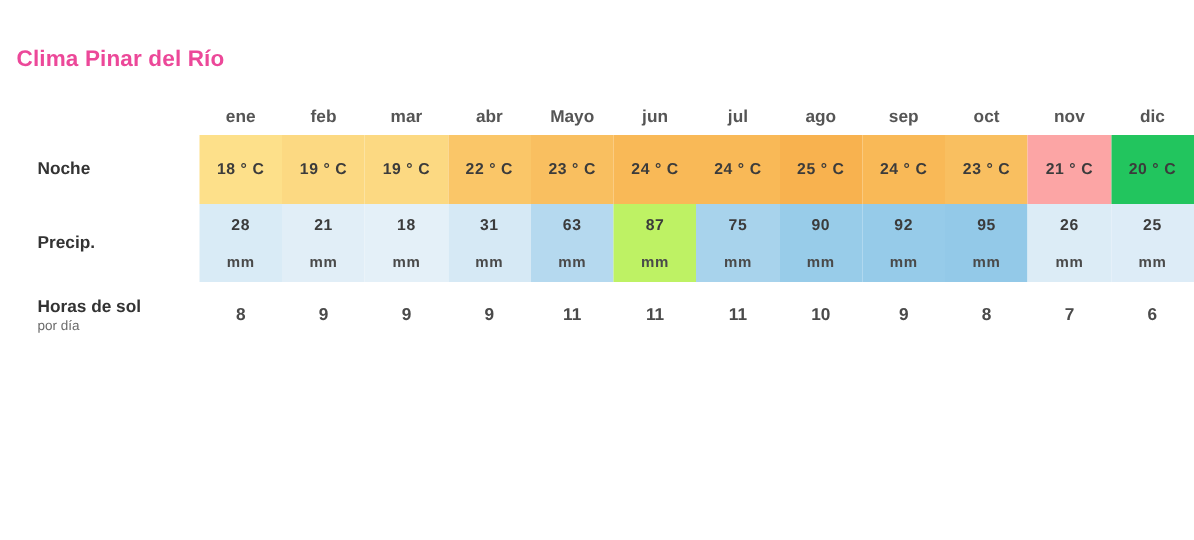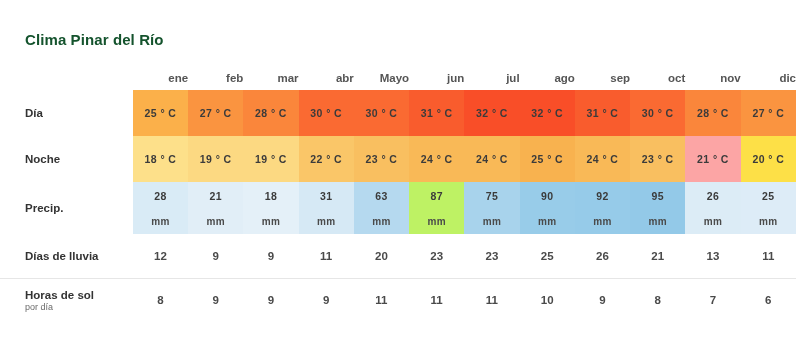--- a/index.html
+++ b/index.html
@@ -15,25 +15,25 @@
 
   .page {
     position: relative;
     width: 796px;
     height: 360px;
     background: #ffffff;
   }
 
   .title {
     position: absolute;
-    left: 25px;
+    left: 11px;
     top: 31px;
     font-size: 15px;
     font-weight: bold;
-    color: #14532d;
+    color: #ec4899;
     letter-spacing: 0.1px;
     white-space: nowrap;
   }
 
   .climate-table {
     position: absolute;
     left: 0px;
     top: 66px;
     width: 796px;
     border-collapse: collapse;
@@ -42,21 +42,21 @@
 
   .climate-table col.label-col { width: 131px; }
   .climate-table col.month-col { width: 54.5px; }
 
   
   .month-head {
     height: 24px;
     font-size: 11.5px;
     font-weight: bold;
     color: #555555;
-    text-align: right;
+    text-align: center;
     vertical-align: middle;
     padding: 0;
     background: #ffffff;
   }
   .corner-head {
     background: #ffffff;
     padding: 0;
   }
 
   
@@ -154,83 +154,53 @@
         <th class="month-head">ago</th>
         <th class="month-head">sep</th>
         <th class="month-head">oct</th>
         <th class="month-head">nov</th>
         <th class="month-head">dic</th>
       </tr>
     </thead>
 
     <tbody>
 
-      <tr class="temp-row">
-        <td class="row-label">Día</td>
-        <td class="cell" style="background-color: rgb(251, 176, 74);">25 ° C</td>
-        <td class="cell" style="background-color: rgb(250, 148, 64);">27 ° C</td>
-        <td class="cell" style="background-color: rgb(250, 134, 59);">28 ° C</td>
-        <td class="cell" style="background-color: rgb(250, 106, 50);">30 ° C</td>
-        <td class="cell" style="background-color: rgb(250, 106, 50);">30 ° C</td>
-        <td class="cell" style="background-color: rgb(249, 92, 45);">31 ° C</td>
-        <td class="cell" style="background-color: rgb(249, 78, 40);">32 ° C</td>
-        <td class="cell" style="background-color: rgb(249, 78, 40);">32 ° C</td>
-        <td class="cell" style="background-color: rgb(249, 92, 45);">31 ° C</td>
-        <td class="cell" style="background-color: rgb(250, 106, 50);">30 ° C</td>
-        <td class="cell" style="background-color: rgb(250, 134, 59);">28 ° C</td>
-        <td class="cell" style="background-color: rgb(250, 148, 64);">27 ° C</td>
-      </tr>
 
       <tr class="temp-row">
         <td class="row-label">Noche</td>
         <td class="cell" style="background-color: rgb(253, 224, 138);">18 ° C</td>
         <td class="cell" style="background-color: rgb(252, 217, 130);">19 ° C</td>
         <td class="cell" style="background-color: rgb(252, 217, 130);">19 ° C</td>
         <td class="cell" style="background-color: rgb(250, 198, 104); margin-left: 39px;">22 ° C</td>
         <td class="cell" style="background-color: rgb(249, 191, 96);">23 ° C</td>
         <td class="cell" style="background-color: rgb(249, 185, 87);">24 ° C</td>
         <td class="cell" style="background-color: rgb(249, 185, 87);">24 ° C</td>
         <td class="cell" style="background-color: rgb(248, 178, 79);">25 ° C</td>
         <td class="cell" style="background-color: rgb(249, 185, 87);">24 ° C</td>
         <td class="cell" style="background-color: rgb(249, 191, 96);">23 ° C</td>
         <td class="cell" style="background-color: #fca5a5;">21 ° C</td>
-        <td class="cell" style="background-color: #fde047;">20 ° C</td>
+        <td class="cell" style="background-color: #22c55e;">20 ° C</td>
       </tr>
 
       <tr class="precip-row">
         <td class="row-label">Precip.</td>
         <td class="cell" style="background-color: rgb(217, 235, 246);"><span>28</span><span class="unit">mm</span></td>
         <td class="cell" style="background-color: rgb(225, 238, 247);"><span>21</span><span class="unit">mm</span></td>
         <td class="cell" style="background-color: rgb(228, 240, 248);"><span>18</span><span class="unit">mm</span></td>
         <td class="cell" style="background-color: rgb(214, 233, 245);"><span>31</span><span class="unit">mm</span></td>
         <td class="cell" style="background-color: rgb(181, 217, 239);"><span>63</span><span class="unit">mm</span></td>
         <td class="cell" style="background-color: #bef264;"><span>87</span><span class="unit">mm</span></td>
         <td class="cell" style="background-color: rgb(168, 211, 236);"><span>75</span><span class="unit">mm</span></td>
         <td class="cell" style="background-color: rgb(152, 204, 233);"><span>90</span><span class="unit">mm</span></td>
         <td class="cell" style="background-color: rgb(150, 203, 233);"><span>92</span><span class="unit">mm</span></td>
         <td class="cell" style="background-color: rgb(147, 201, 232);"><span>95</span><span class="unit">mm</span></td>
         <td class="cell" style="background-color: rgb(220, 236, 246);"><span>26</span><span class="unit">mm</span></td>
         <td class="cell" style="background-color: rgb(221, 236, 247);"><span>25</span><span class="unit">mm</span></td>
       </tr>
 
-      <tr class="plain-row">
-        <td class="row-label">Días de lluvia</td>
-        <td class="plain-cell">12</td>
-        <td class="plain-cell">9</td>
-        <td class="plain-cell">9</td>
-        <td class="plain-cell">11</td>
-        <td class="plain-cell">20</td>
-        <td class="plain-cell">23</td>
-        <td class="plain-cell">23</td>
-        <td class="plain-cell">25</td>
-        <td class="plain-cell">26</td>
-        <td class="plain-cell">21</td>
-        <td class="plain-cell">13</td>
-        <td class="plain-cell">11</td>
-      </tr>
 
 
       <tr class="plain-row last">
         <td class="row-label"><span>Horas de sol</span><span class="sub">por día</span></td>
         <td class="plain-cell">8</td>
         <td class="plain-cell">9</td>
         <td class="plain-cell">9</td>
         <td class="plain-cell">9</td>
         <td class="plain-cell">11</td>
         <td class="plain-cell">11</td>

